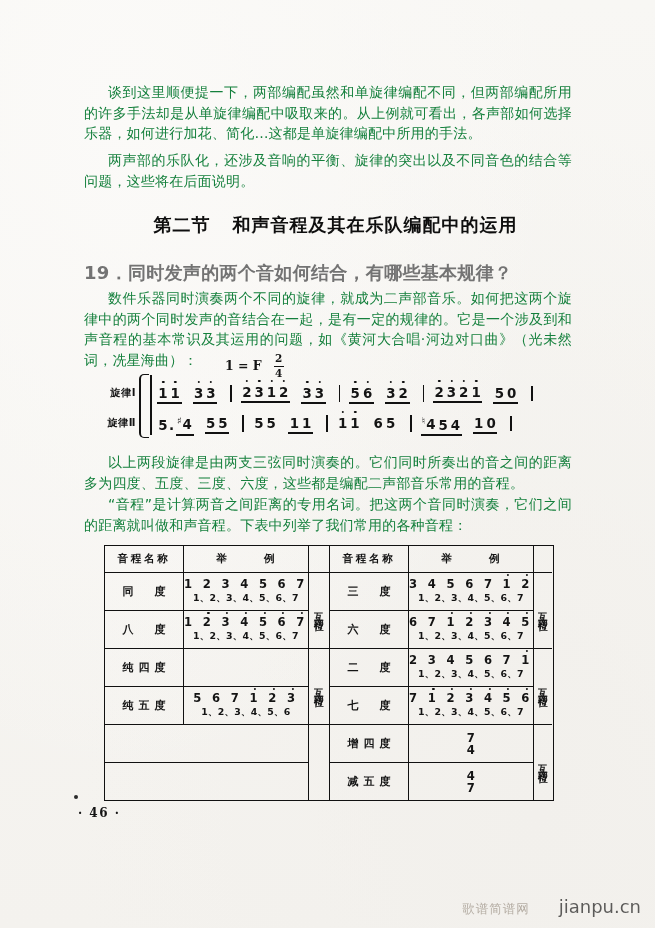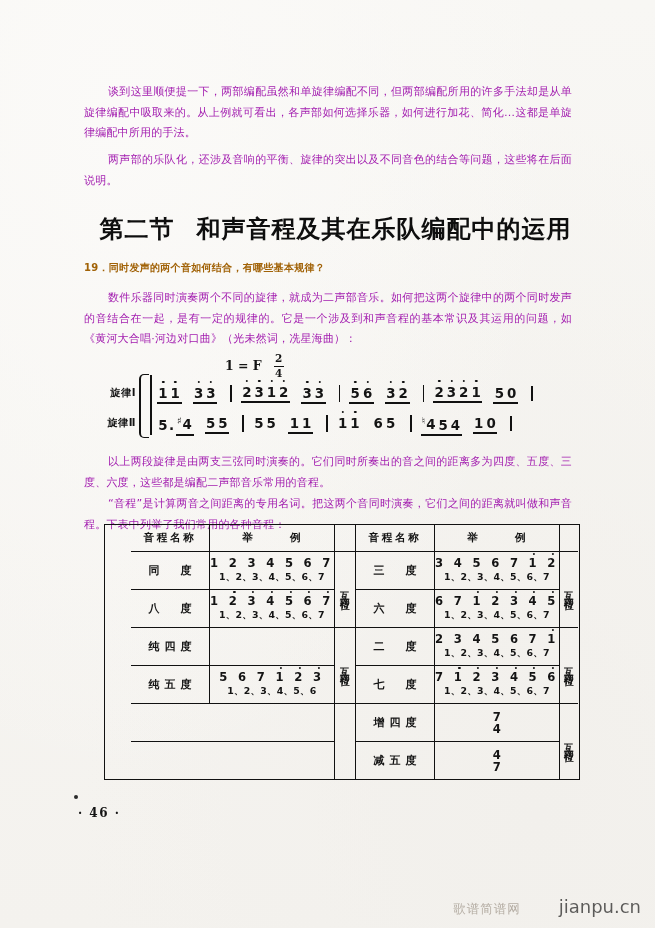--- a/index.html
+++ b/index.html
@@ -16,52 +16,52 @@
     position:absolute;inset:0;
     background:
       radial-gradient(ellipse at 18% 12%, #fbfaf8 0%, rgba(251,250,248,0) 58%),
       radial-gradient(ellipse at 82% 88%, #f2f0ec 0%, rgba(242,240,236,0) 60%),
       linear-gradient(#f8f7f4,#f4f2ee);
   }
   .page{position:absolute;inset:0;}
 
   .txt{
     font-family:"DejaVu Sans","Liberation Sans",sans-serif;
-    font-size:11px;
+    font-size:14px;
     line-height:20.5px;
     letter-spacing:.2px;
-    color:#a21caf;
+    color:#15803d;
     text-align:justify;
   }
 
   
   .para{position:absolute;left:84px;width:488px;}
   .para p{margin:0;text-indent:24px;}
 
   #p1{top:82px;}
   #p2{top:150px;}
   #p3{top:288px;}
   #p4{top:452px;}
   #p5{top:494px;}
 
   
   .sec-head{
     position:absolute;left:16px;right:0;top:213px;
     text-align:center;
-    font-size:24px;
+    font-size:18px;
     font-weight:bold;
     letter-spacing:1px;
     color:#0e0e0e;
   }
   .sec-head .sp{display:inline-block;width:22px;}
 
   
   .qline{
     position:absolute;left:84px;top:261px;
-    font-size:10px;font-weight:bold;letter-spacing:.3px;color:#a16207;
+    font-size:18px;font-weight:bold;letter-spacing:.3px;color:#737373;
   }
 
   
   .music{position:absolute;left:84px;top:352px;width:500px;}
   .keyline{
     position:absolute;left:141px;top:0;
     font-size:12.5px;font-weight:bold;
     display:flex;align-items:center;gap:12px;
     font-family:"DejaVu Serif","Liberation Serif",serif;
   }
@@ -109,26 +109,25 @@
   .n .ul{
     position:absolute;left:0;right:0;bottom:-3.2px;height:1.5px;background:#111;
   }
   .acc{font-size:9.5px;vertical-align:super;font-weight:bold;margin-right:.5px;}
   .dotpro{font-weight:bold;margin-left:1px;}
   .barline{width:1.6px;height:17px;background:#111;margin:0 9px 0 2px;}
   .barline.thin{height:15px;}
 
   
   .tbl{
-    position:absolute;left:104px;top:524px;
+    position:absolute;left:104px;top:545px;
     width:448px;height:254px;
     border:1.6px solid #111;
     display:flex;
     background:transparent;
-    padding-left:26px;
   }
   .panel{display:flex;flex-direction:column;}
   .panel.left{width:224px;border-right:1.6px solid #111;}
   .panel.right{width:222px;}
 
   .pbody{display:flex;flex:1;}
   .colmain{flex:1;display:flex;flex-direction:column;}
   .colinv{
     width:36px;border-left:1.3px solid #111;
     display:flex;flex-direction:column;
@@ -204,21 +203,21 @@
     font-family:"DejaVu Serif","Liberation Serif",serif;
   }
   .dotmark{
     position:absolute;left:74px;top:795px;
     width:4px;height:4px;border-radius:50%;background:#2a2a2a;
   }
 
   
   .wm{
     position:absolute;right:14px;bottom:10px;
-    display:flex;align-items:baseline;gap:14px;
+    display:flex;align-items:baseline;gap:5px;
     opacity:.62;
     justify-content:flex-end;
   }
   .wm .cn{font-size:12.5px;color:#8e8376;letter-spacing:1px;}
   .wm .en{font-size:18px;color:#000000;font-family:"DejaVu Sans","Liberation Sans",sans-serif;margin-left:24px;}
 </style>
 </head>
 <body>
 
 <div class="paper"></div>

